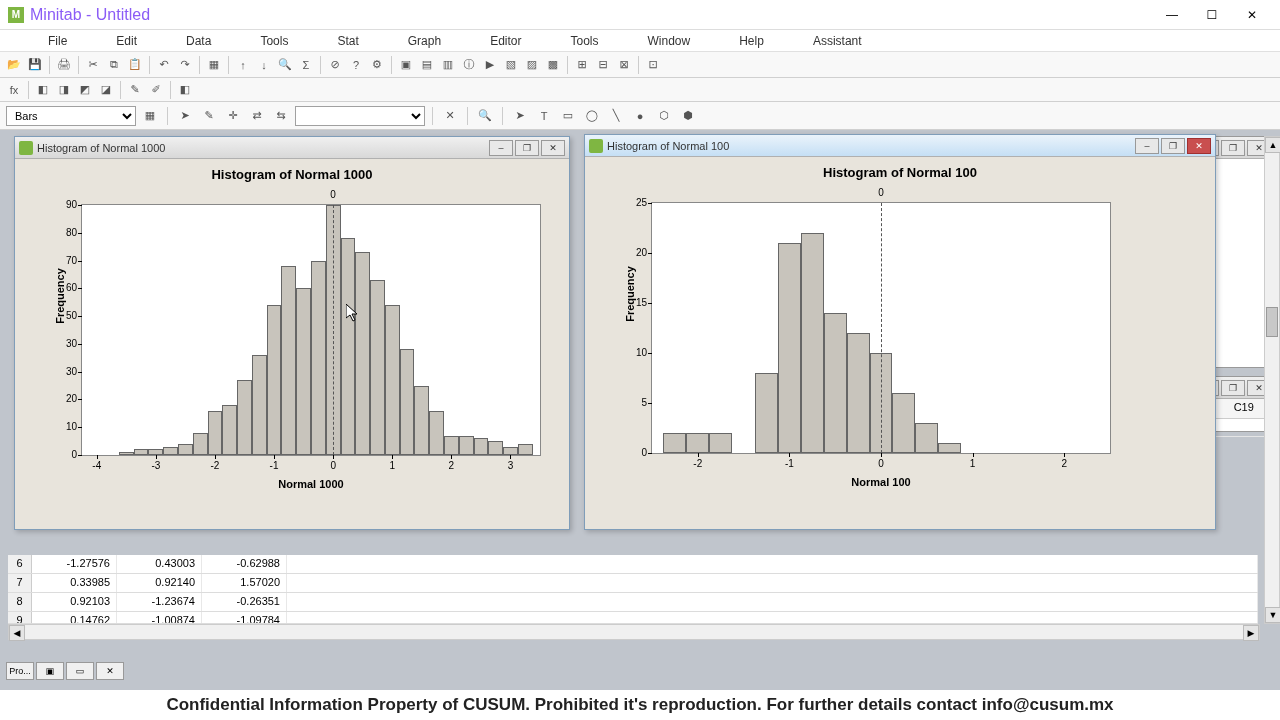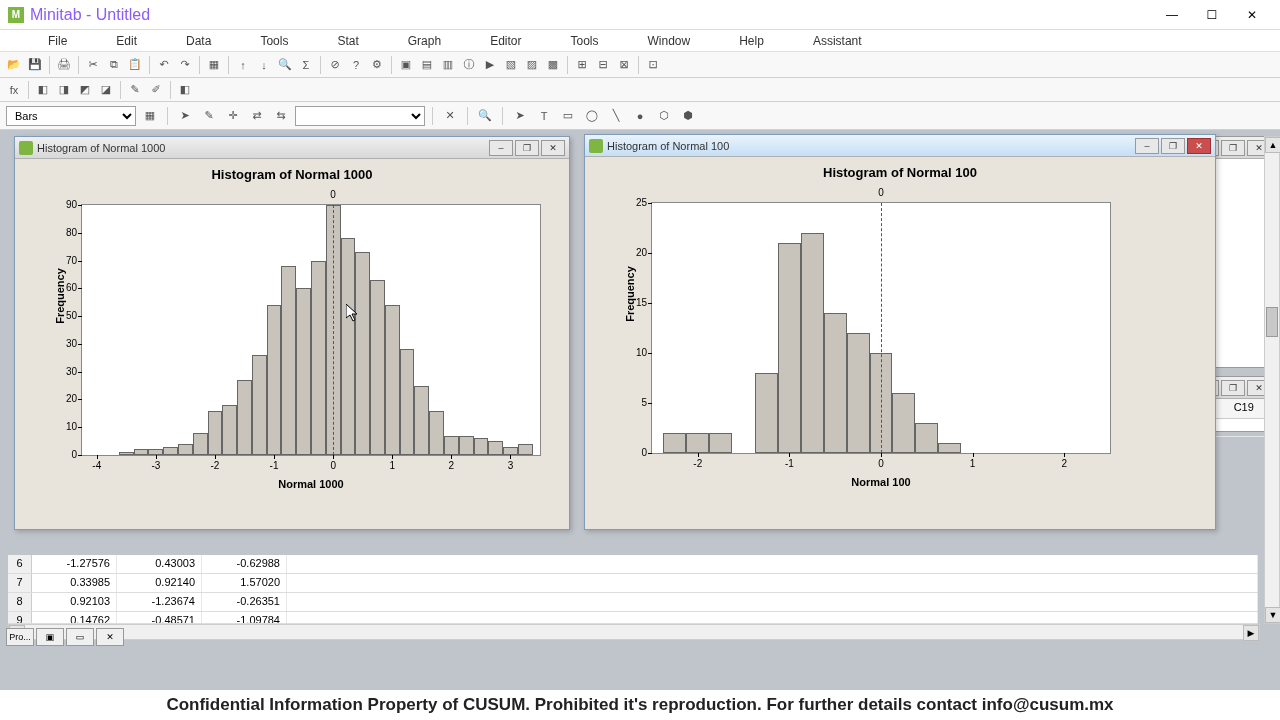--- a/index.html
+++ b/index.html
@@ -372,39 +372,39 @@
     <div class="data-row">
       <div class="rownum">8</div>
       <div class="cell">0.92103</div>
       <div class="cell">-1.23674</div>
       <div class="cell">-0.26351</div>
       <div class="cell rest"></div>
     </div>
     <div class="data-row" style="height:12px;overflow:hidden;">
       <div class="rownum">9</div>
       <div class="cell">0.14762</div>
-      <div class="cell">-0.48571</div>
+      <div class="cell">-1.00874</div>
       <div class="cell">-1.09784</div>
       <div class="cell rest"></div>
     </div>
   </div>
 
   <div class="scrollbar-v" style="top:6px;bottom:66px;">
     <div class="scroll-arrow">▲</div>
     <div class="scroll-thumb" style="position:absolute;top:170px;height:30px;left:1px;right:1px;"></div>
     <div class="scroll-arrow" style="position:absolute;bottom:0;">▼</div>
   </div>
 
   <div style="position:absolute;left:8px;right:20px;bottom:50px;height:16px;background:#f0f0f0;border:1px solid #ccc;display:flex;">
     <div class="scroll-arrow">◀</div>
     <div style="flex:1"></div>
     <div class="scroll-arrow">▶</div>
   </div>
 
-  <div class="tabbar" style="bottom:42px;text-align:center;">
+  <div class="tabbar" style="bottom:8px;text-align:center;">
     <div class="tbtn">
         <span>Pro...</span>
       </div>
     <div class="tbtn">▣</div>
     <div class="tbtn">▭</div>
     <div class="tbtn">✕</div>
   </div>
 
 
   <svg class="cursor-arrow" style="left:346px; top:174px;" viewBox="0 0 14 20">

